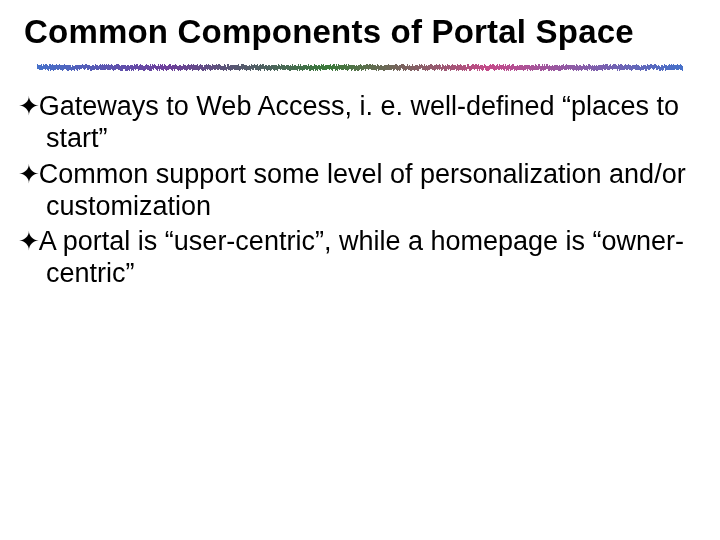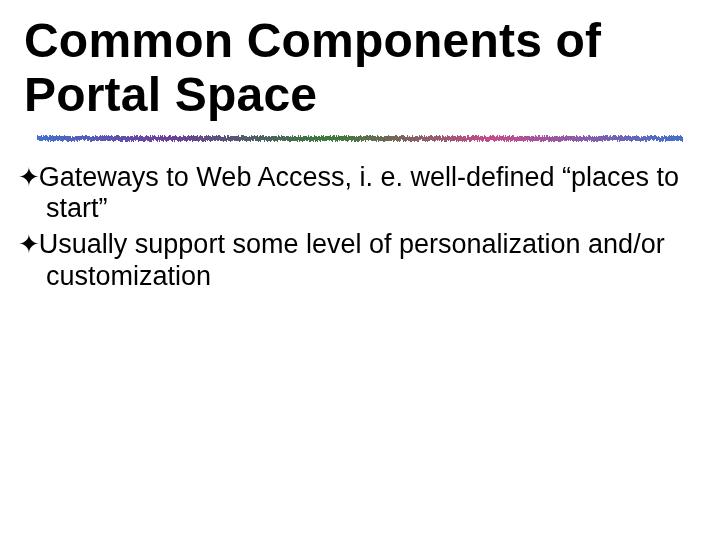--- a/index.html
+++ b/index.html
@@ -12,21 +12,21 @@
     color: #000000;
     overflow: hidden;
   }
   .slide {
     box-sizing: border-box;
     padding: 14px 18px 0 18px;
   }
   .title {
     font-family: "Arial Black", Arial, sans-serif;
     font-weight: 900;
-    font-size: 48px;
+    font-size: 33px;
     line-height: 1.12;
     letter-spacing: 0.2px;
     margin: 0 0 8px 6px;
   }
   .divider {
     display: block;
     margin: 6px 0 14px 0;
   }
   .bullets {
     font-size: 27px;
@@ -62,15 +62,16 @@
       <filter id="r">
         <feTurbulence type="fractalNoise" baseFrequency="0.9 0.05" numOctaves="2" result="n"></feTurbulence>
         <feDisplacementMap in="SourceGraphic" in2="n" scale="6"></feDisplacementMap>
       </filter>
     </defs>
     <rect x="20" y="6" width="644" height="5" fill="url(#g)" filter="url(#r)"></rect>
   </svg>
 
   <div class="bullets">
     <div class="item"><span class="zbullet">✦</span><span>Gateways to Web Access, i. e. well-defined “places to start”</span></div>
-    <div class="item"><span class="zbullet">✦</span><span>Usually support some level of personalization and/or customization</span></div>
+    <div class="item"><span class="zbullet">✦</span><span>Common support some level of personalization and/or customization</span></div>
+    <div class="item"><span class="zbullet">✦</span><span>A portal is “user-centric”, while a homepage is “owner-centric”</span></div>
   </div>
 </div>
 
 </body></html>

